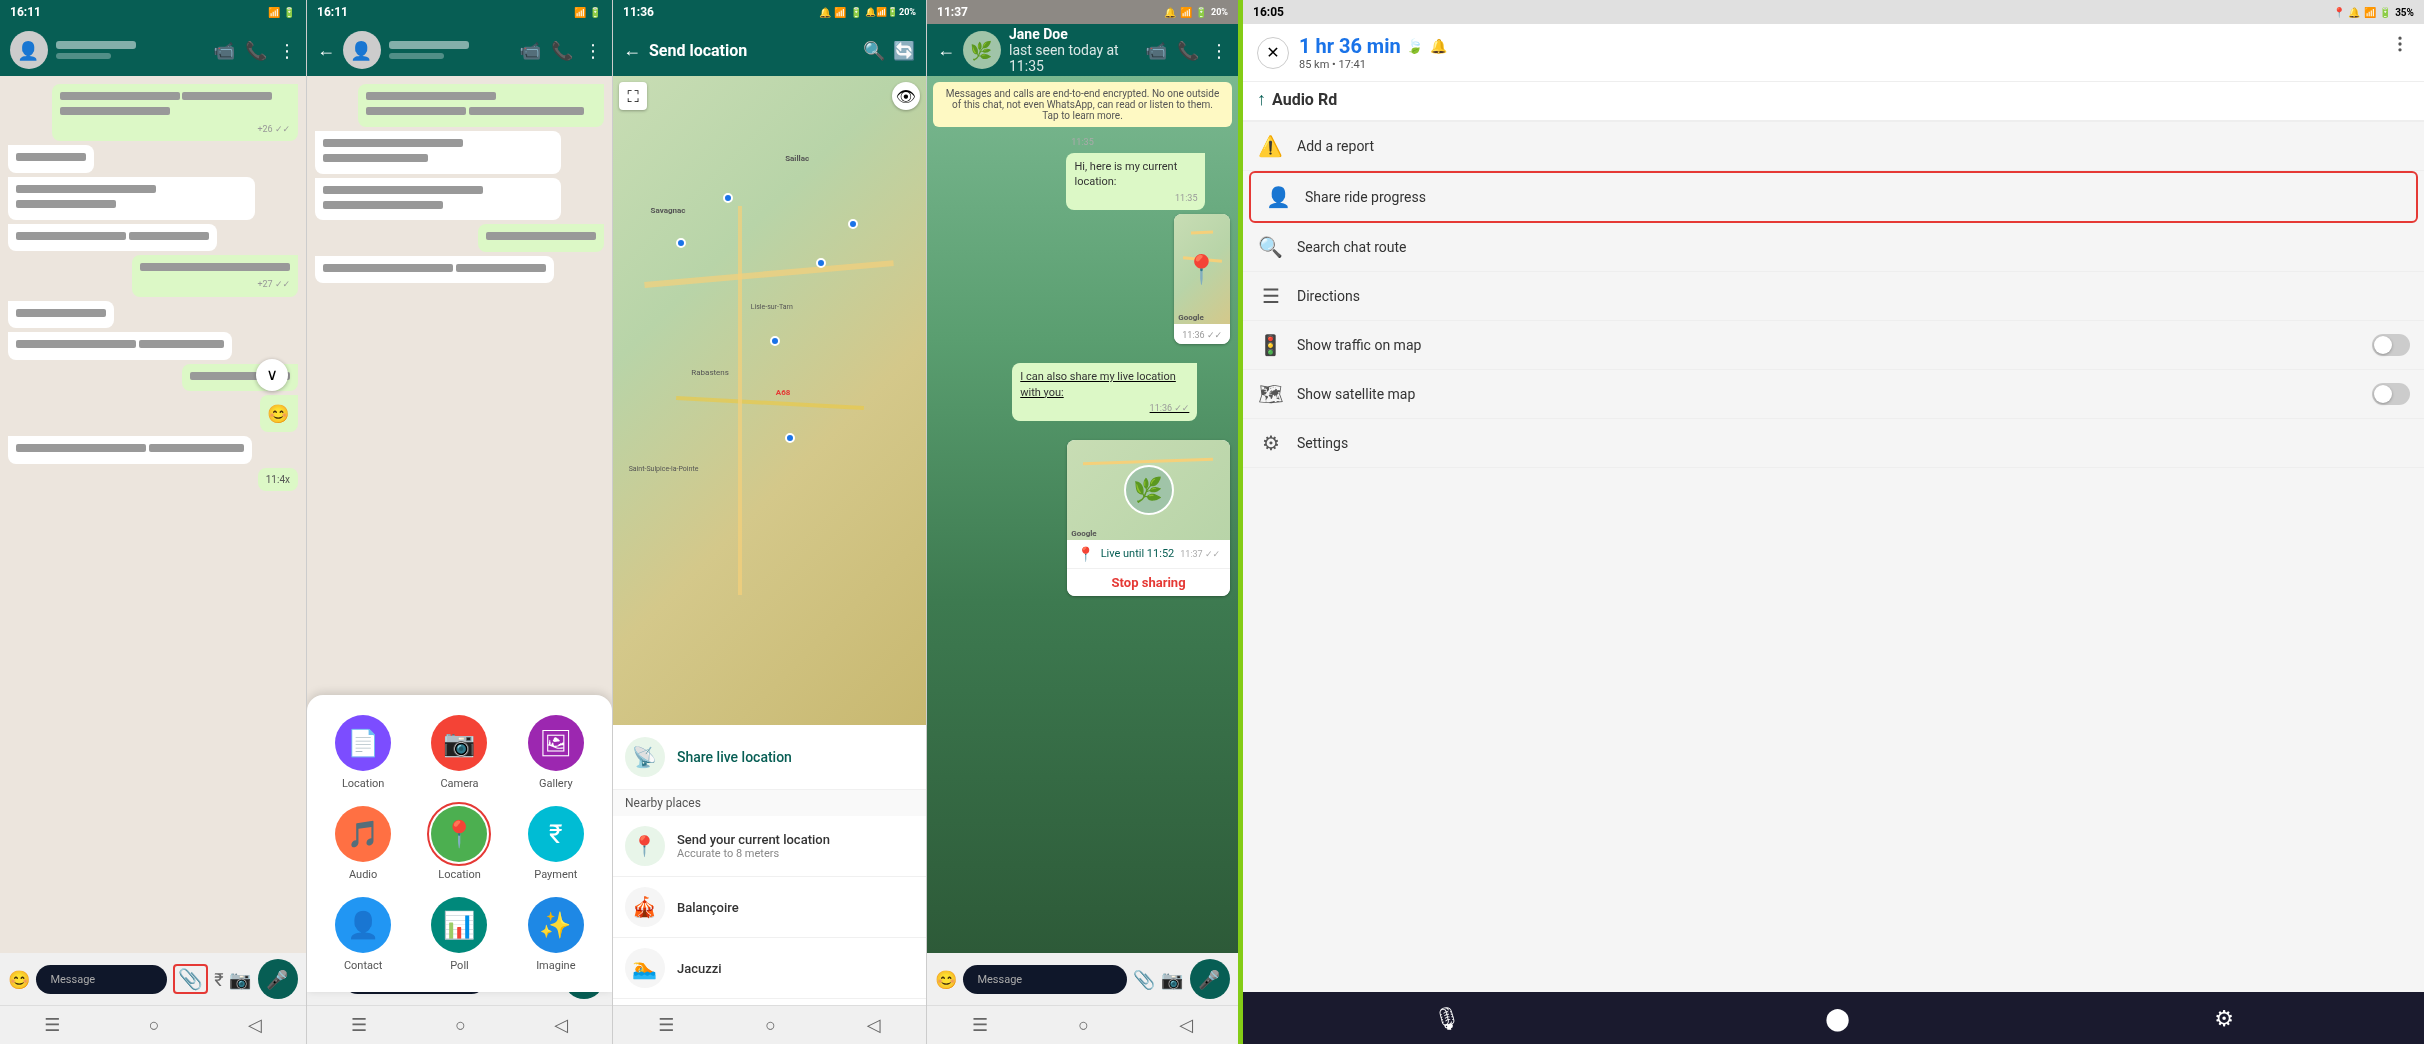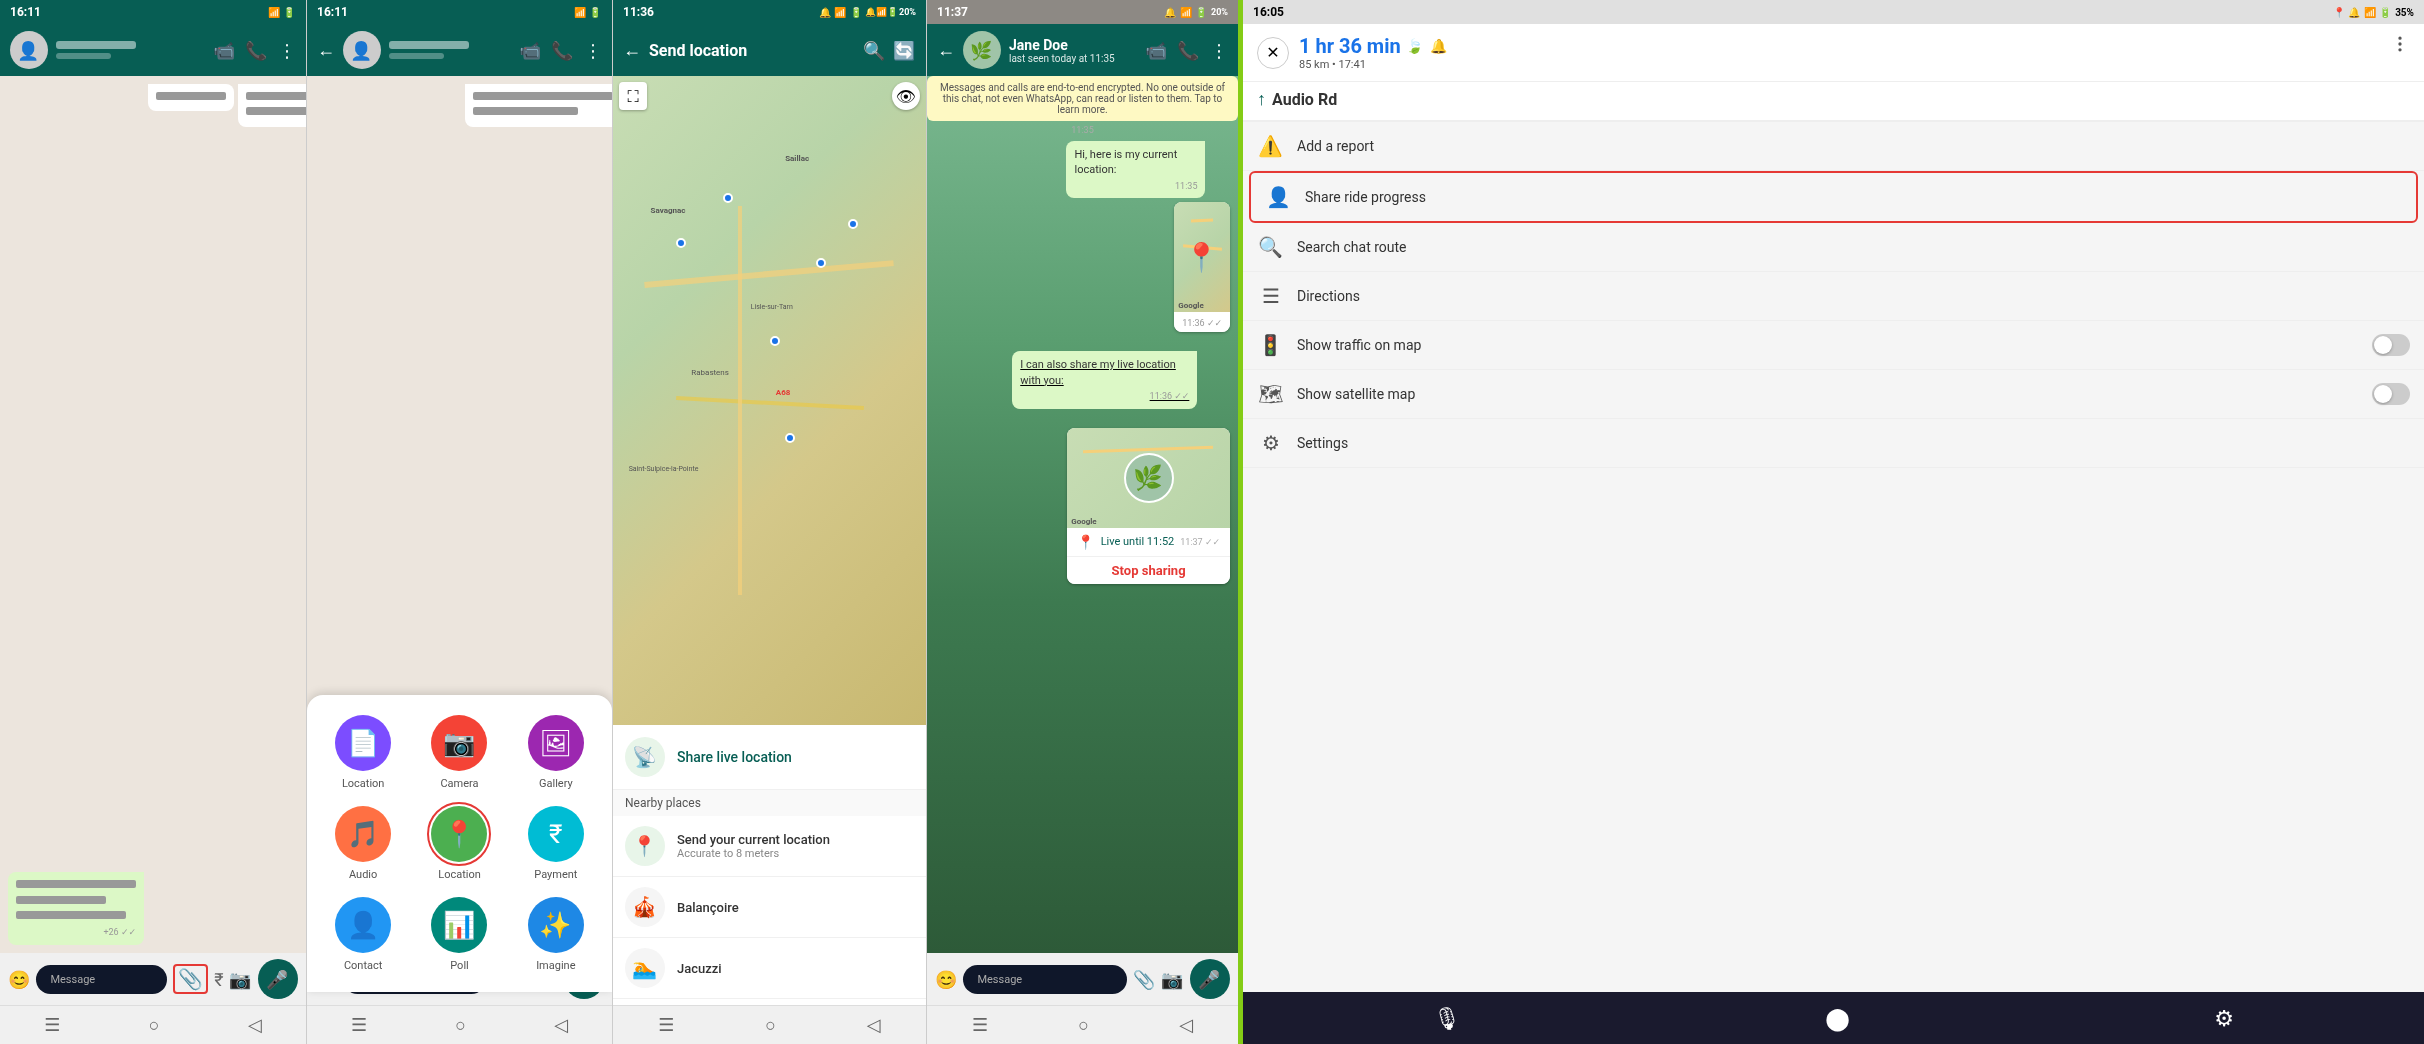--- a/index.html
+++ b/index.html
@@ -82,21 +82,21 @@
     .header-title { font-size: 15px; font-weight: bold; flex: 1; }
     .header-icons { display: flex; gap: 10px; align-items: center; }
     .icon-btn { color: #fff; font-size: 18px; cursor: pointer; }
 
     
     .chat-body {
       flex: 1;
       overflow: hidden;
       padding: 8px;
       display: flex;
-      flex-direction: row;
+      flex-direction: column;
       gap: 4px;
     }
     .msg-bubble {
       max-width: 85%;
       padding: 6px 8px;
       border-radius: 8px;
       font-size: 11px;
       line-height: 1.4;
       position: relative;
       word-break: break-word;
@@ -295,20 +295,21 @@
     }
 
     
     .encryption-notice {
       background: #fef9c3;
       border-radius: 6px;
       padding: 6px 10px;
       font-size: 10px;
       color: #555;
       text-align: center;
+      margin: 6px;
     }
     .map-thumbnail {
       width: 100%;
       height: 110px;
       background: linear-gradient(135deg, #c8ddb4 0%, #b8d4a8 50%, #d4c88a 100%);
       border-radius: 6px 6px 0 0;
       position: relative;
       overflow: hidden;
     }
     .live-location-badge {
@@ -694,21 +695,21 @@
         <span>📶</span>
         <span>🔋</span>
         <span style="font-size:9px;">20%</span>
     </div>
   </div>
   <div class="chat-header">
     <span class="icon-btn">←</span>
     <div class="avatar" style="background:#a0c4a8;">🌿</div>
     <div style="flex:1;">
       <div style="font-size:14px;font-weight:bold;">Jane Doe</div>
-      <div style="font-size:10px;opacity:0.85;">last seen today at 11:35</div>
+      <div style="font-size:14px;opacity:0.85;">last seen today at 11:35</div>
     </div>
     <div class="header-icons">
       <span class="icon-btn">📹</span>
       <span class="icon-btn">📞</span>
       <span class="icon-btn">⋮</span>
     </div>
   </div>
 
   <div style="flex:1;overflow:hidden;background:linear-gradient(180deg,#7ab890 0%,#5a9e70 30%,#3d7a50 60%,#2d5a38 100%);position:relative;display:flex;flex-direction:column;">
 

